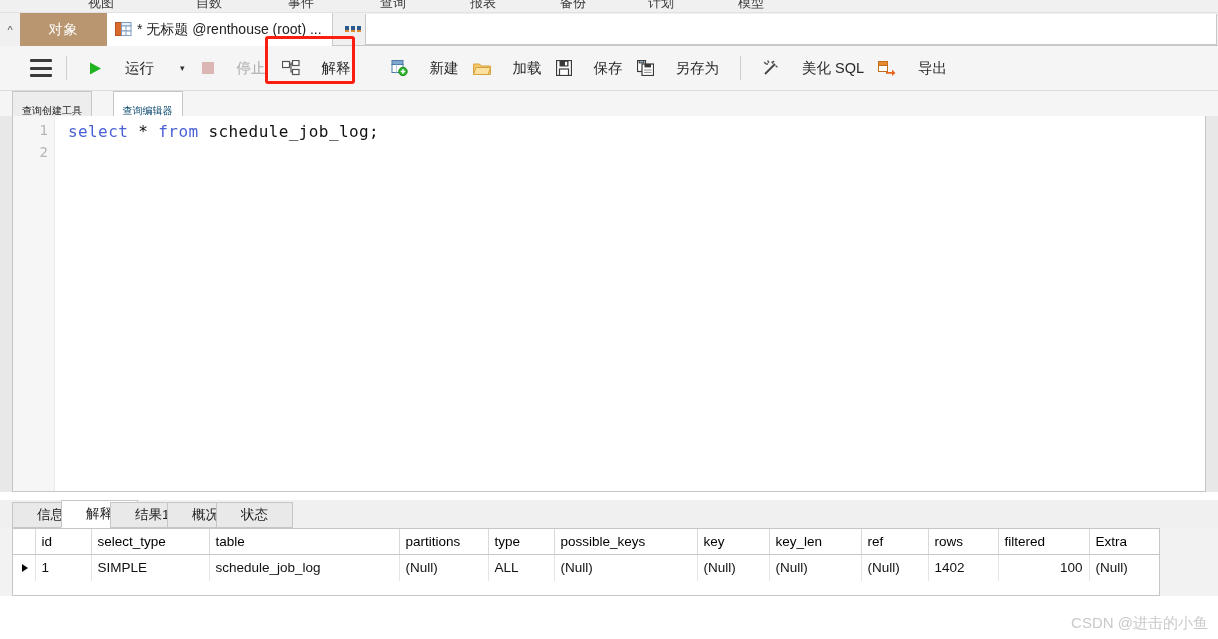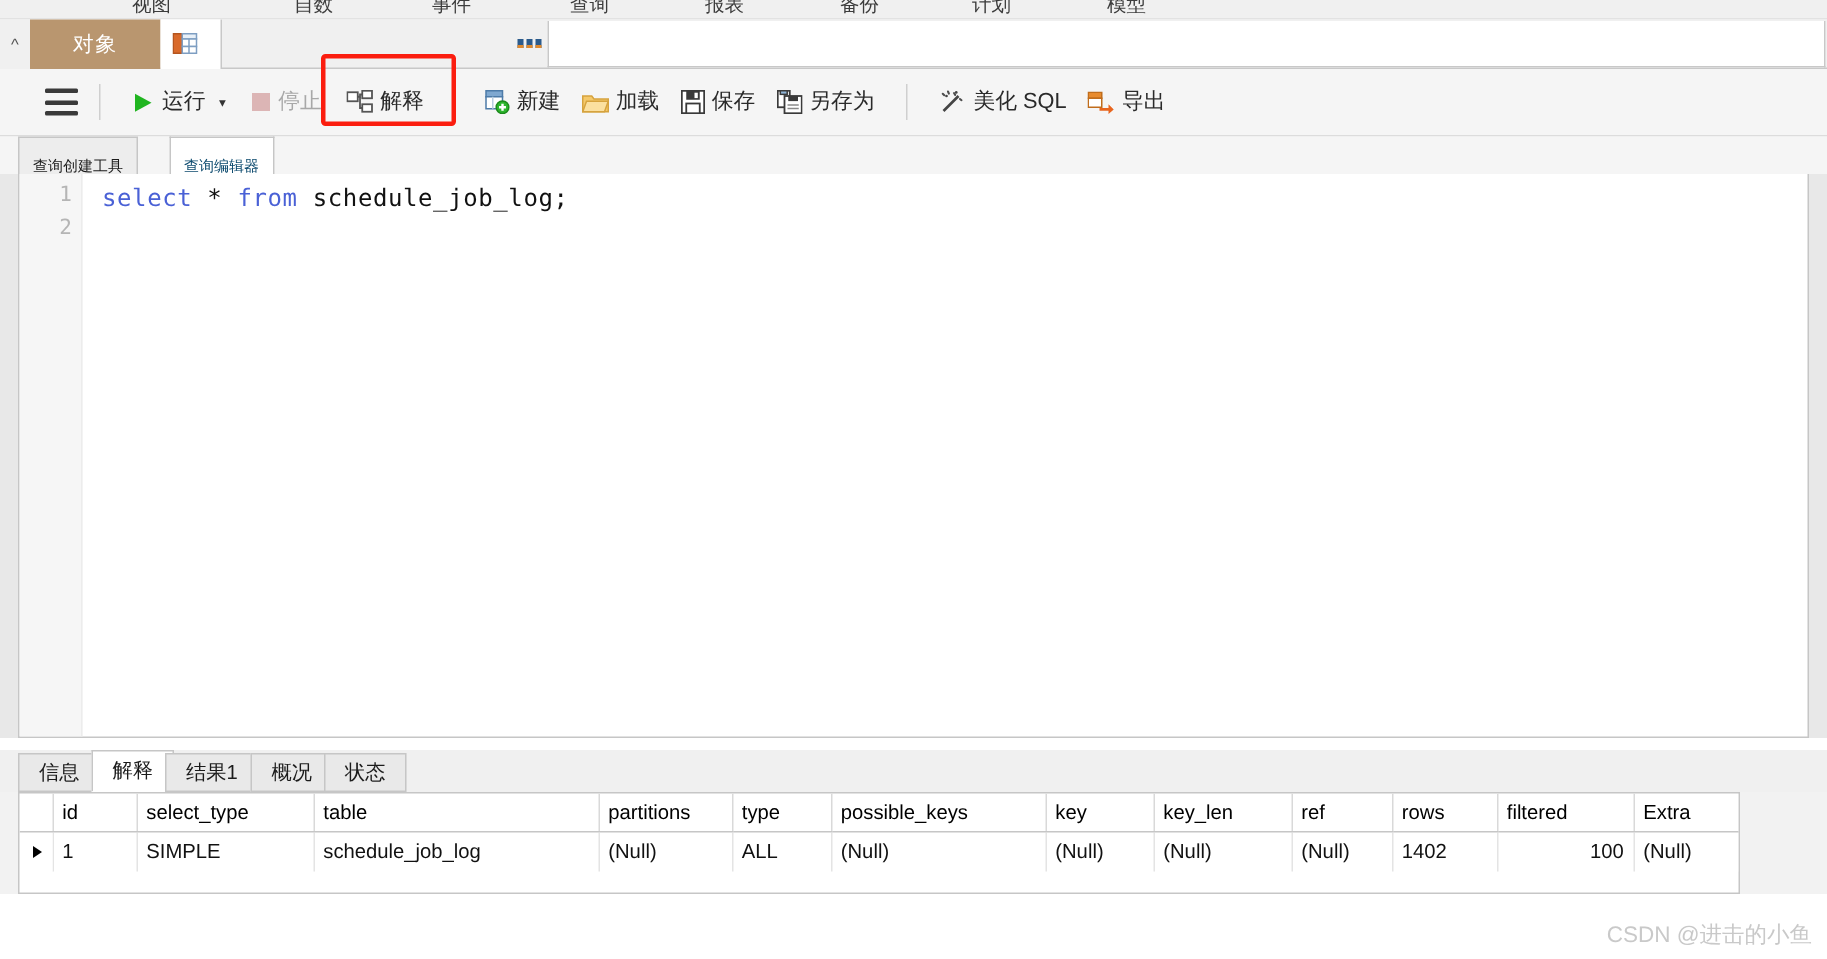--- a/index.html
+++ b/index.html
@@ -79,21 +79,21 @@
   .hamburger {
     margin-left:30px; width:22px; height:18px;
     display:flex; flex-direction:column; justify-content:space-between;
     cursor:pointer;
   }
   .hamburger span { display:block; height:3px; background:#3a3a3a; border-radius:1px; }
   .tb-sep {
     width:1px; height:24px; background:#cfcfcf; margin:0 14px;
   }
   .tb-btn {
-    display:flex; align-items:center; gap:5px;
+    display:flex; align-items:center; gap:22px;
     padding:4px 7px; font-size:14.5px; color:#2a2a2a;
     white-space:nowrap; cursor:pointer; position:relative;
   }
   .tb-btn.disabled { color:#a8a8a8; }
   .tb-caret {
     font-size:9px; color:#333; margin-left:4px; margin-right:2px;
   }
   .tb-label { line-height:1; }
 
   
@@ -156,21 +156,21 @@
     position:absolute; right:0; top:116px; width:12px; height:376px;
     background:#e8e8e8;
   }
 
   
   .result-tabs {
     position:absolute; left:0; top:500px; width:1218px; height:28px;
     background:#f0f0f0;
   }
   .rtab {
-    position:absolute; top:2px; height:26px; padding:0 13px;
+    position:absolute; top:2px; height:26px; padding:0 24px;
     display:flex; align-items:center; font-size:13.5px; color:#1b1b1b;
     border:1px solid #c6c6c6; background:#e9e9e9;
     white-space:nowrap;
   }
   .rtab.active { background:#ffffff; border-bottom:1px solid #ffffff; top:0; height:28px; }
 
   .grid-wrap {
     position:absolute; left:12px; top:528px; width:1148px; height:68px;
     background:#ffffff; border:1px solid #c6c6c6;
     overflow:hidden;
@@ -242,20 +242,21 @@
     <div class="tab-active">
       <span class="ticon">
         <svg width="17" height="15" viewBox="0 0 17 15">
           <rect x="0.5" y="0.5" width="6" height="13" fill="#d96a2b" stroke="#b5551f"></rect>
           <rect x="6.5" y="0.5" width="9.5" height="3.5" fill="#e8f0f8" stroke="#7e9ec2"></rect>
           <rect x="6.5" y="4" width="9.5" height="5" fill="#ffffff" stroke="#7e9ec2"></rect>
           <rect x="6.5" y="9" width="9.5" height="4.5" fill="#ffffff" stroke="#7e9ec2"></rect>
           <line x1="11" y1="4" x2="11" y2="13.5" stroke="#7e9ec2"></line>
         </svg>
       </span>
+      <span>* 无标题 @renthouse (root) ...</span>
     </div>
     <div class="more-dots">
       <i></i>
         <i></i>
         <i></i>
     </div>
     <div class="blank-panel"></div>
   </div>
 
   <div class="toolbar">

